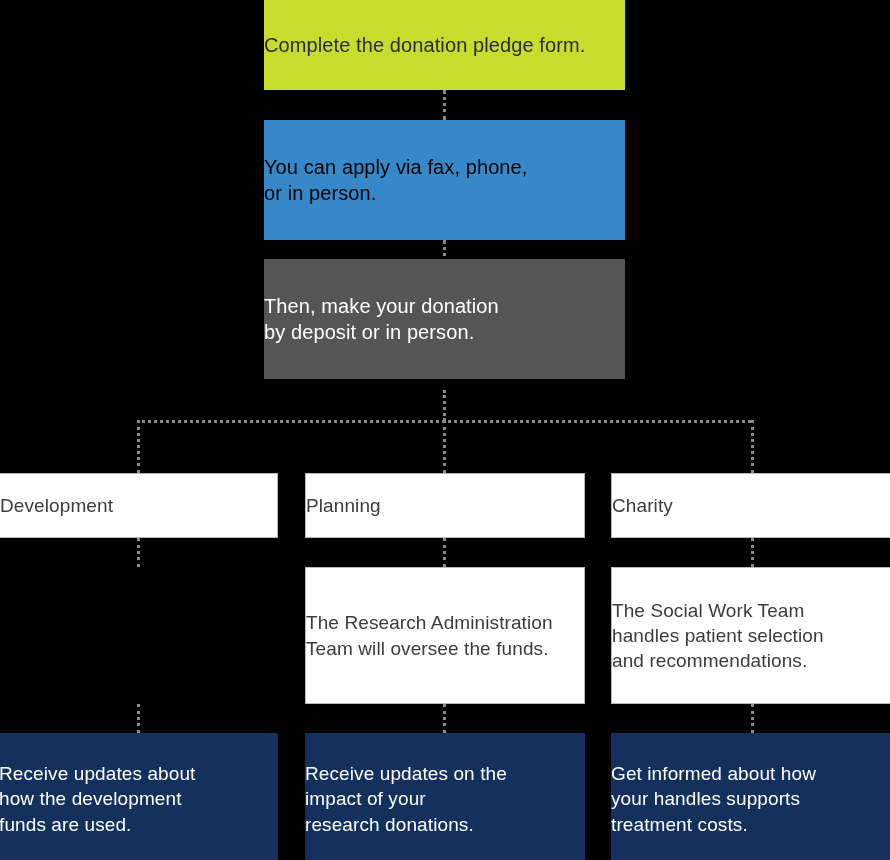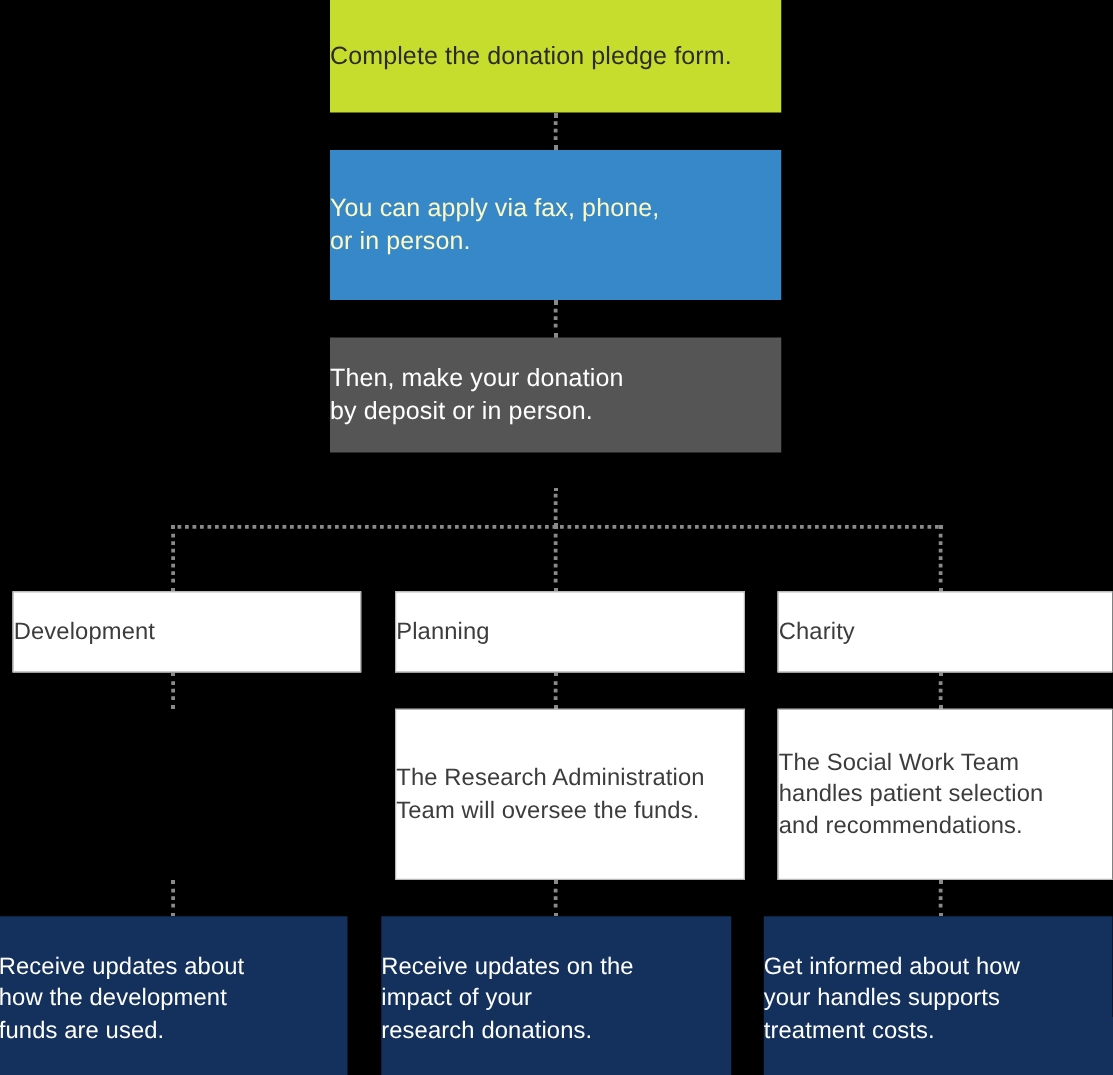--- a/index.html
+++ b/index.html
@@ -33,34 +33,34 @@
     letter-spacing: .1px;
   }
   .node .txt {
     display: block;
     width: 100%;
     white-space: pre-line;
   }
 
   
   .n-lime  { background: #c7dd2e; color: #2b2b2b; }
-  .n-blue  { background: #3788c8; color: #fef9c3; }
+  .n-blue  { background: #3788c8; color: #000000; }
   .n-grey  { background: #555555; color: #ffffff; }
-  .n-white { background: #ffffff; color: #3c3c3c; border: 1px solid #b9b9b9; margin-left: 11px; }
+  .n-white { background: #ffffff; color: #3c3c3c; border: 1px solid #b9b9b9; }
   .n-navy  { background: #13315c; color: #ffffff; }
 
   
   .trunk {
     left: 264px;
     width: 361px;
     font-size: 20px;
   }
   #node-pledge   { top: 0px;   height: 90px; }
   #node-apply    { top: 120px; height: 120px; }
-  #node-donate   { top: 270px; height: 92px; }
+  #node-donate   { top: 259px; height: 120px; }
 
   
   .col-1 { left: -1px;  width: 279px; }
   .col-2 { left: 305px; width: 280px; }
   .col-3 { left: 611px; width: 330px; }
 
   .row-label { top: 473px; height: 65px; font-size: 19px; }
   .row-desc  { top: 567px; height: 137px; font-size: 19px; }
   .row-out   { top: 733px; height: 132px; font-size: 19px; }
 

